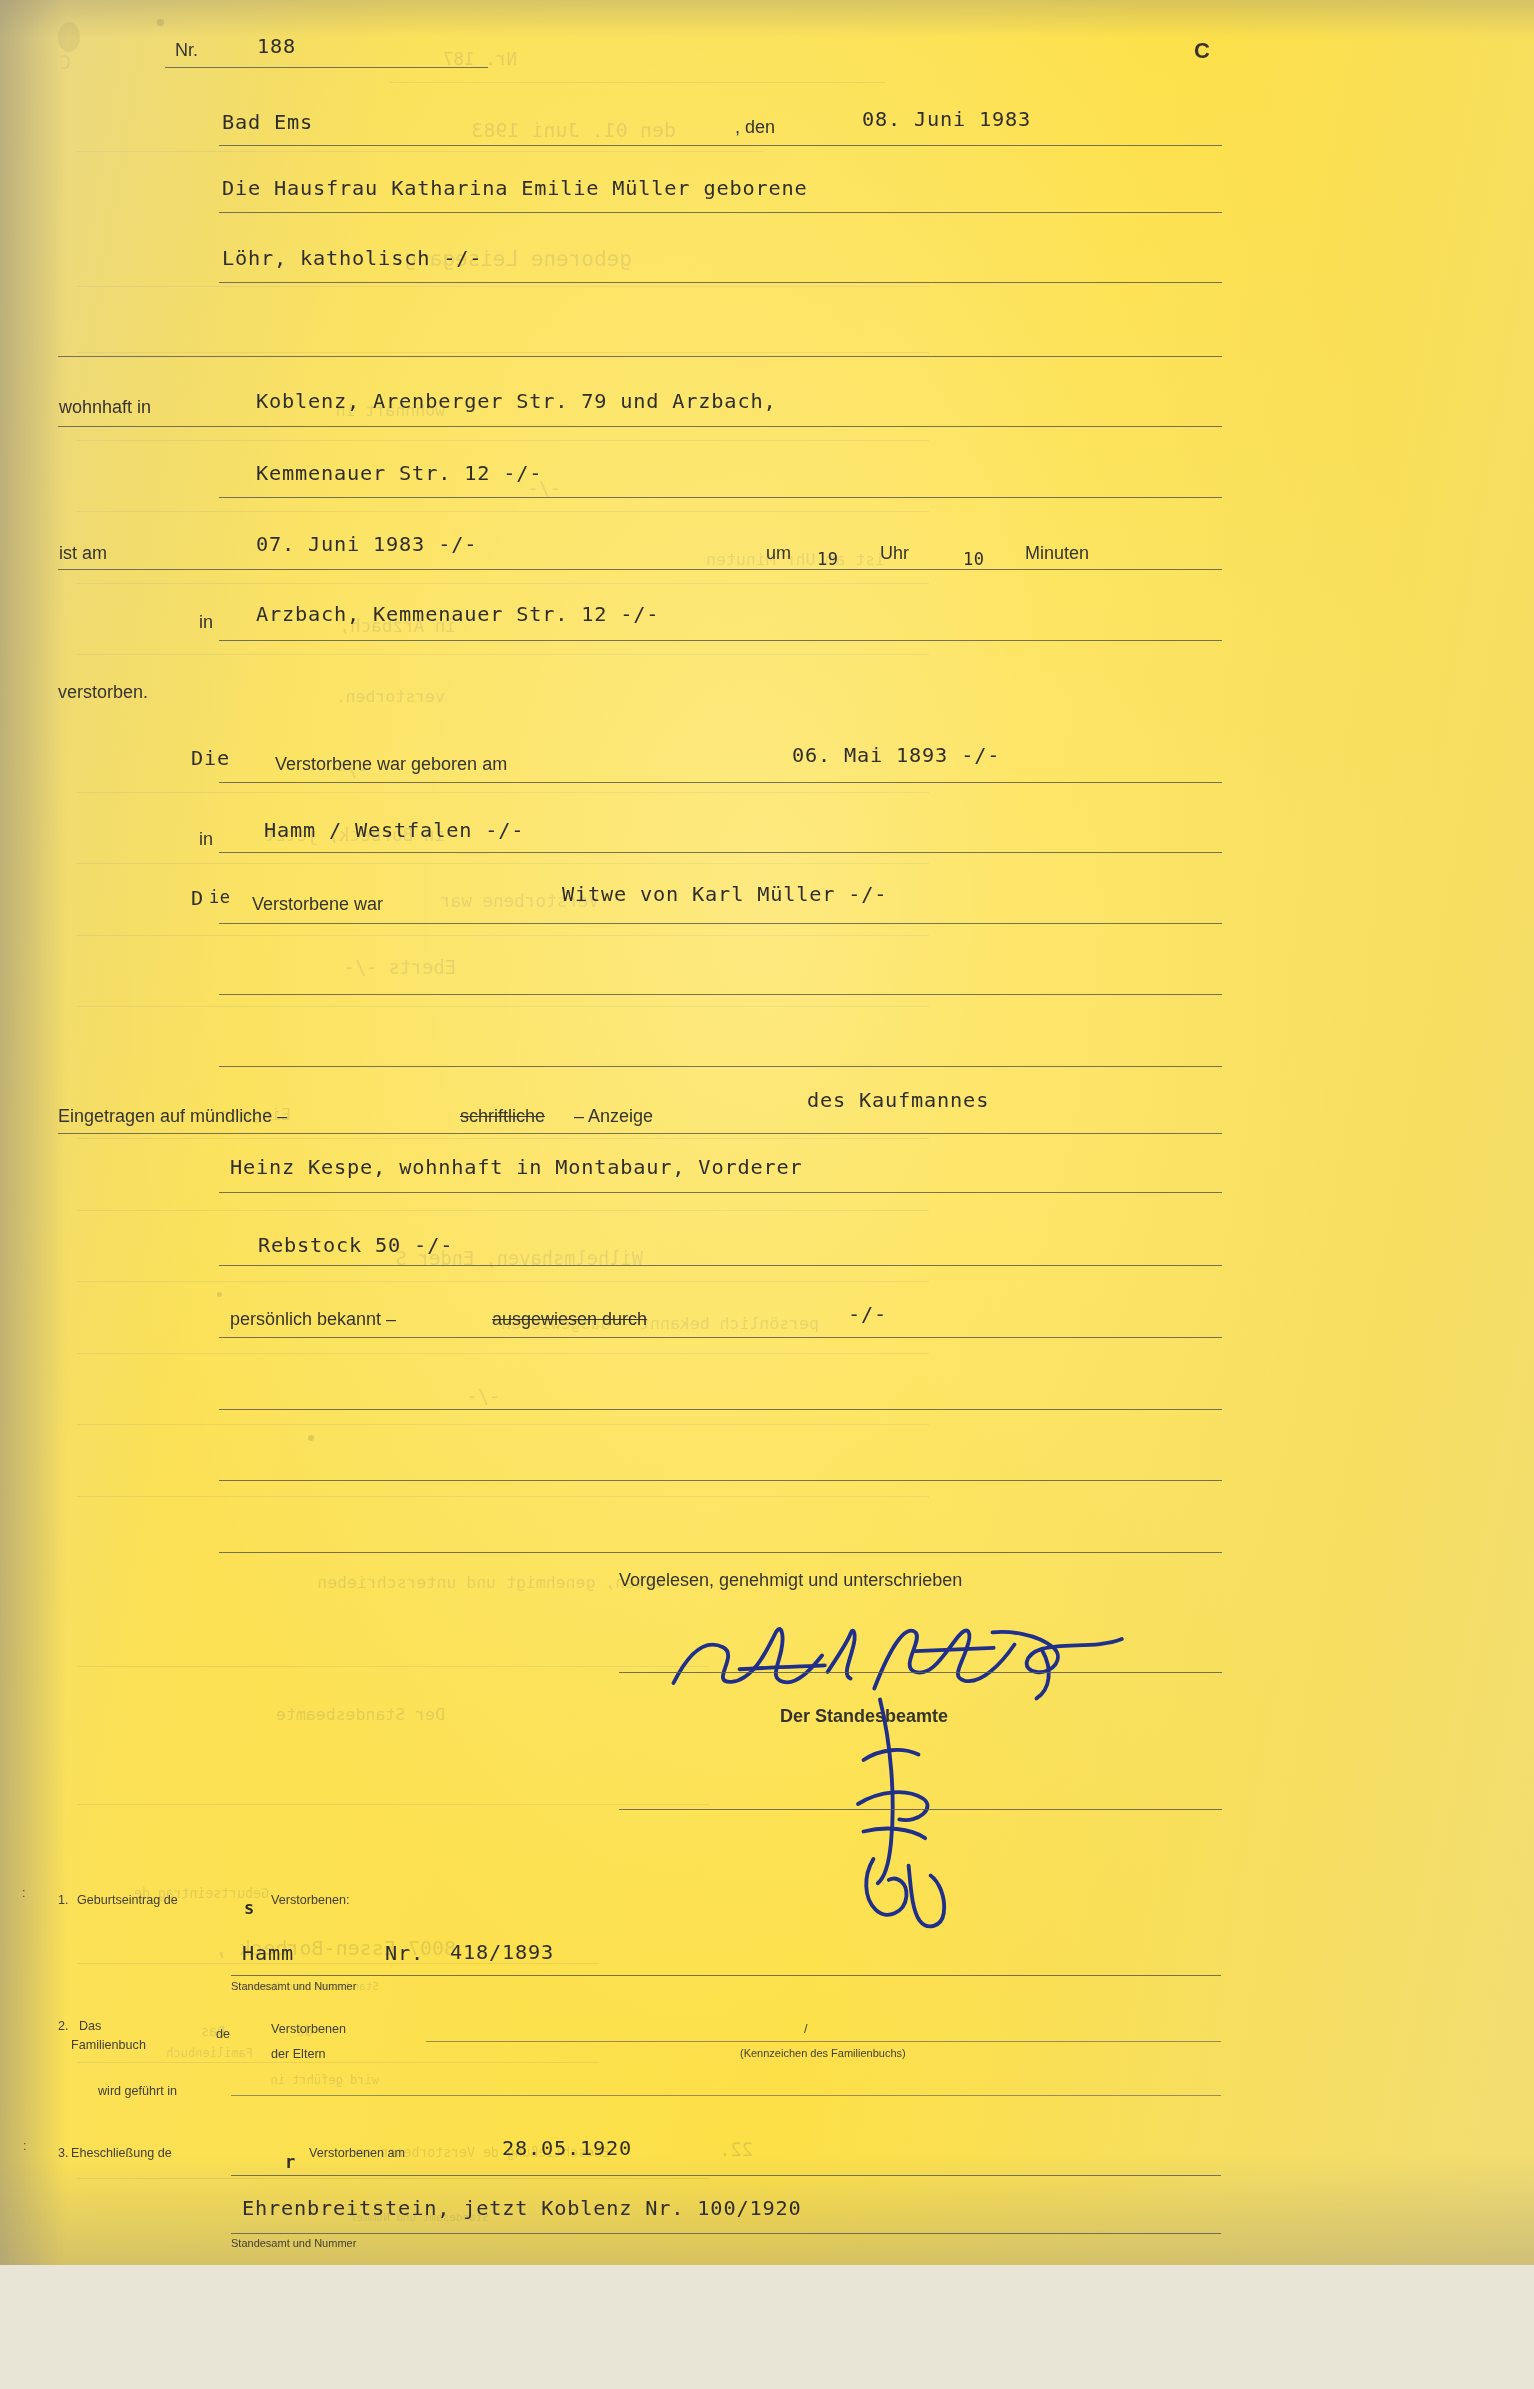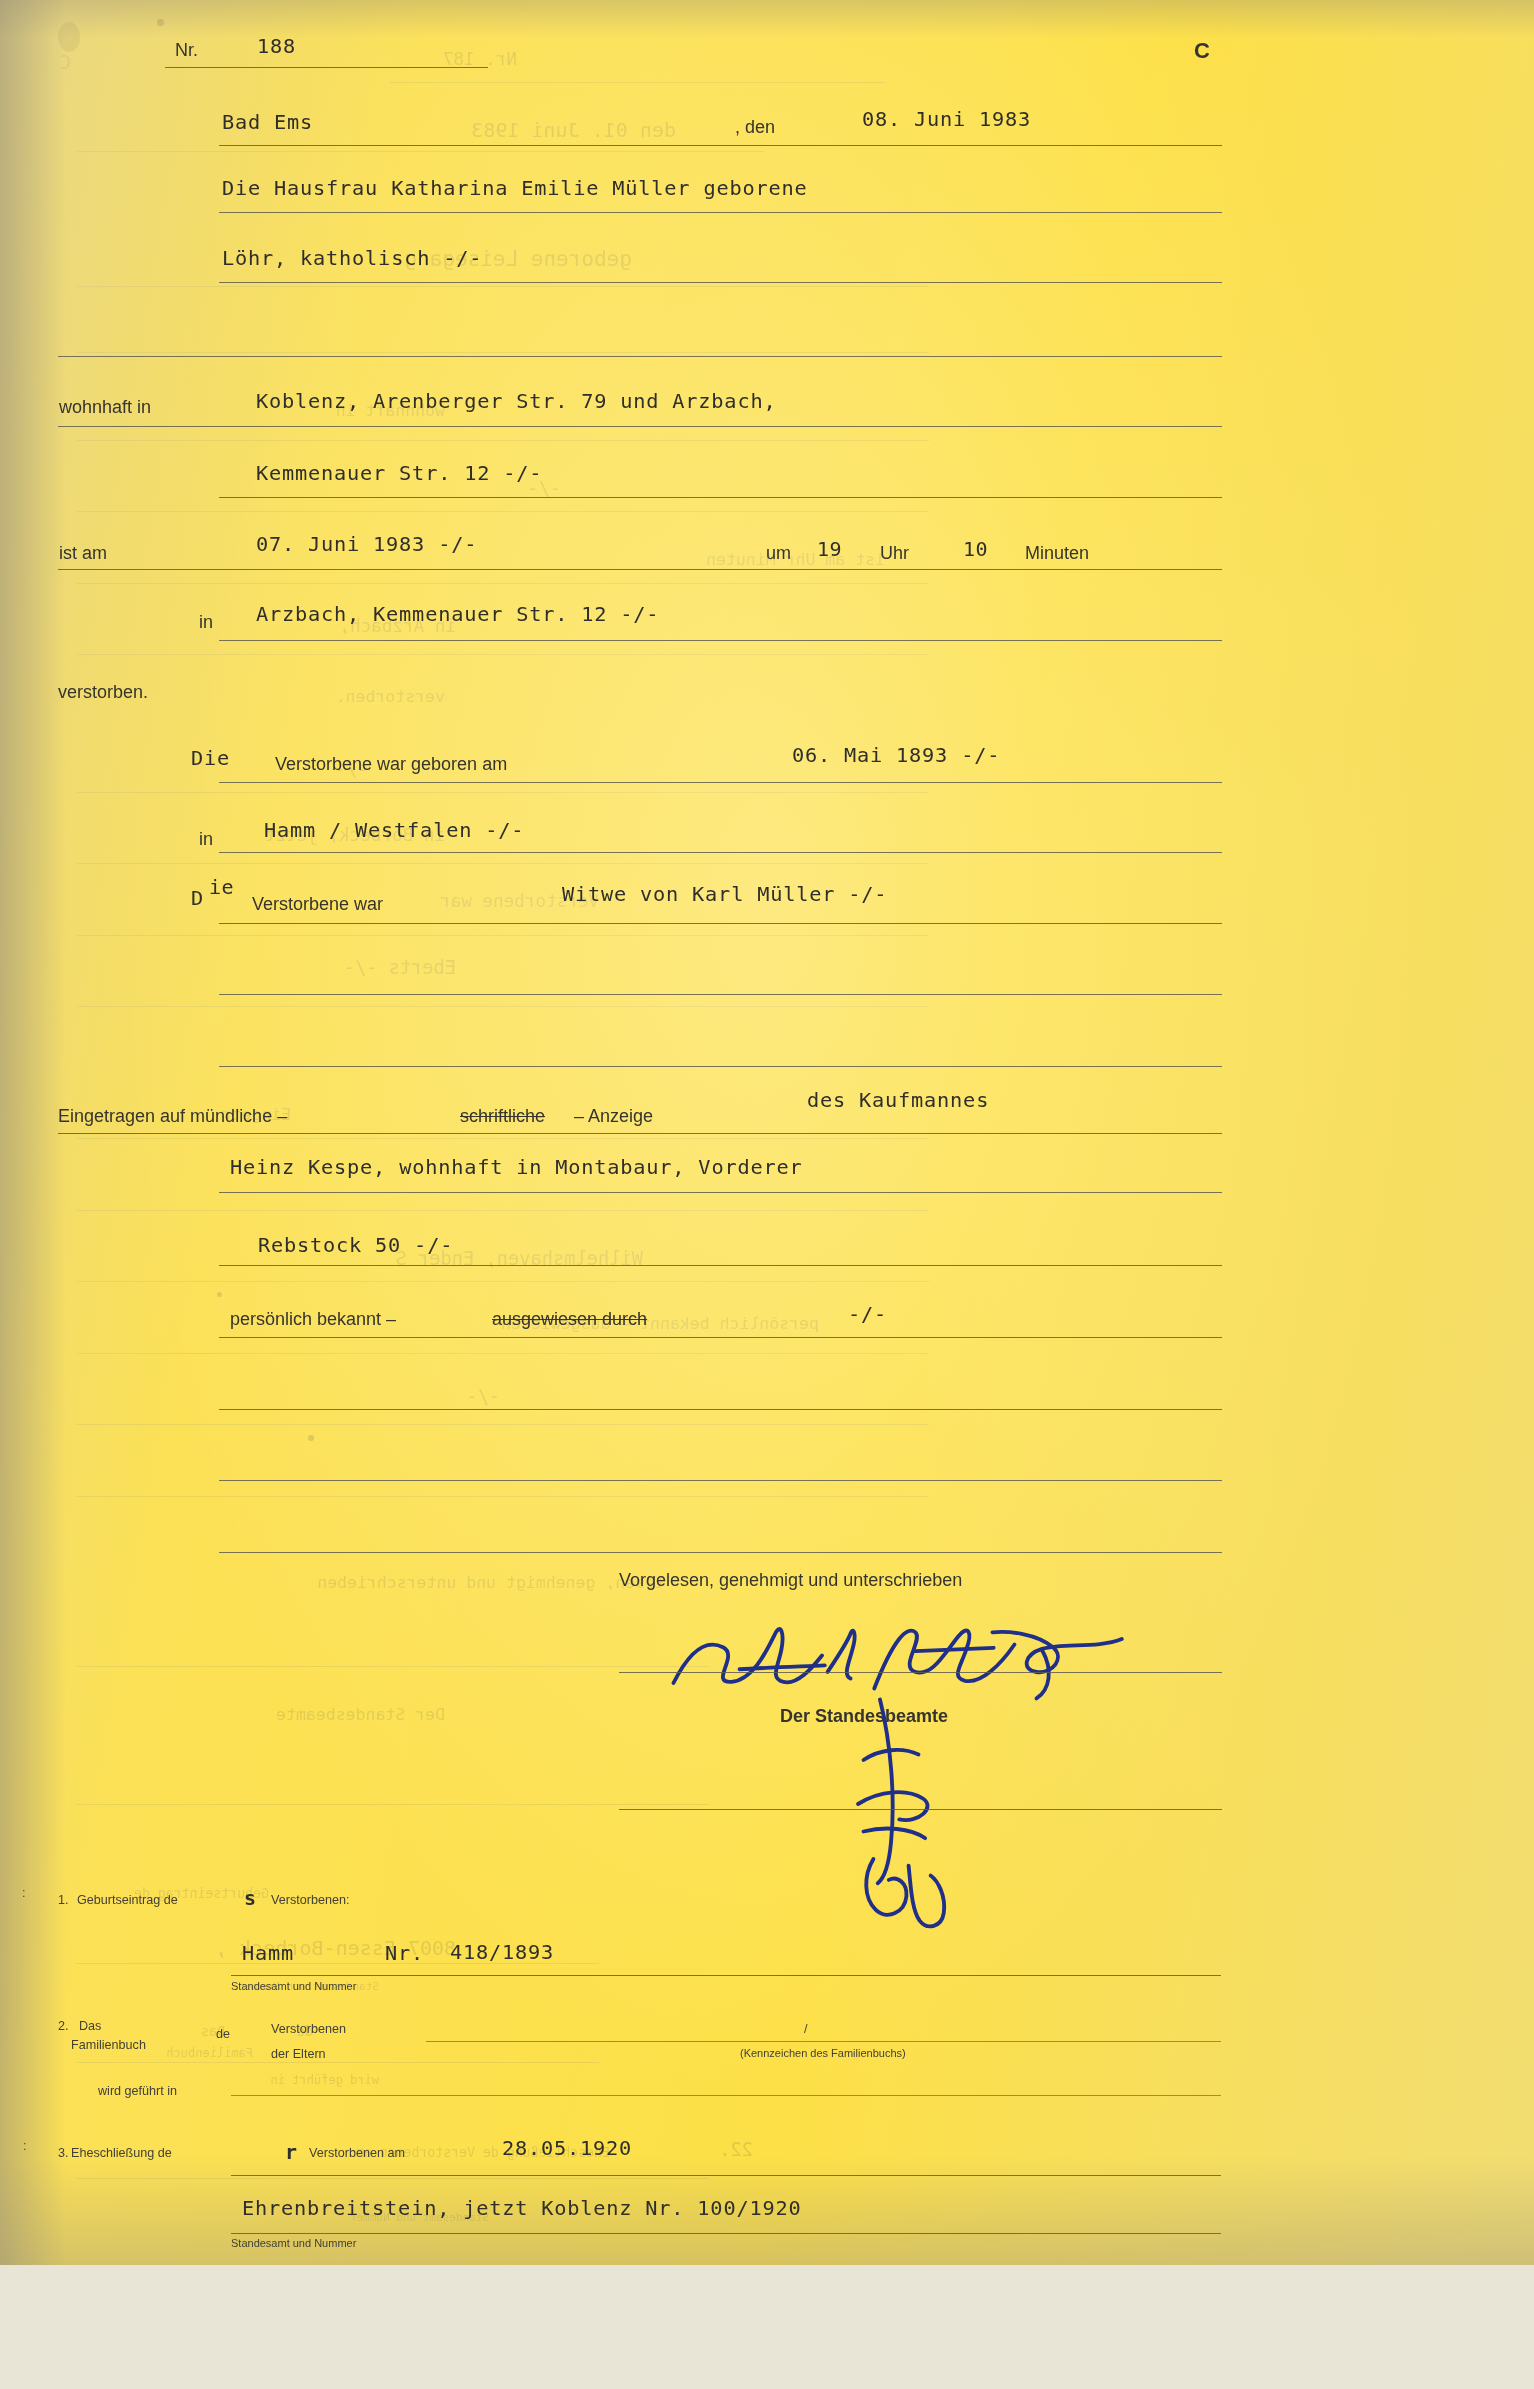--- a/index.html
+++ b/index.html
@@ -87,21 +87,21 @@
 
   
   .tw {
     position: absolute;
     color: #2f2e2a;
     font-family: "DejaVu Sans Mono", monospace;
     font-size: 20.3px;
     letter-spacing: 0.8px;
     white-space: nowrap;
   }
-  .tw.sm { font-size: 20px; letter-spacing: 0.5px; }
+  .tw.sm { font-size: 17px; letter-spacing: 0.5px; margin-top: 12px; }
 
   
   .rule {
     position: absolute;
     height: 1.1px;
     background: #5f5d50;
     opacity: 0.85;
   }
   .rule.thin { height: 0.5px; background: #6b6959; opacity: 0.7; }
 

